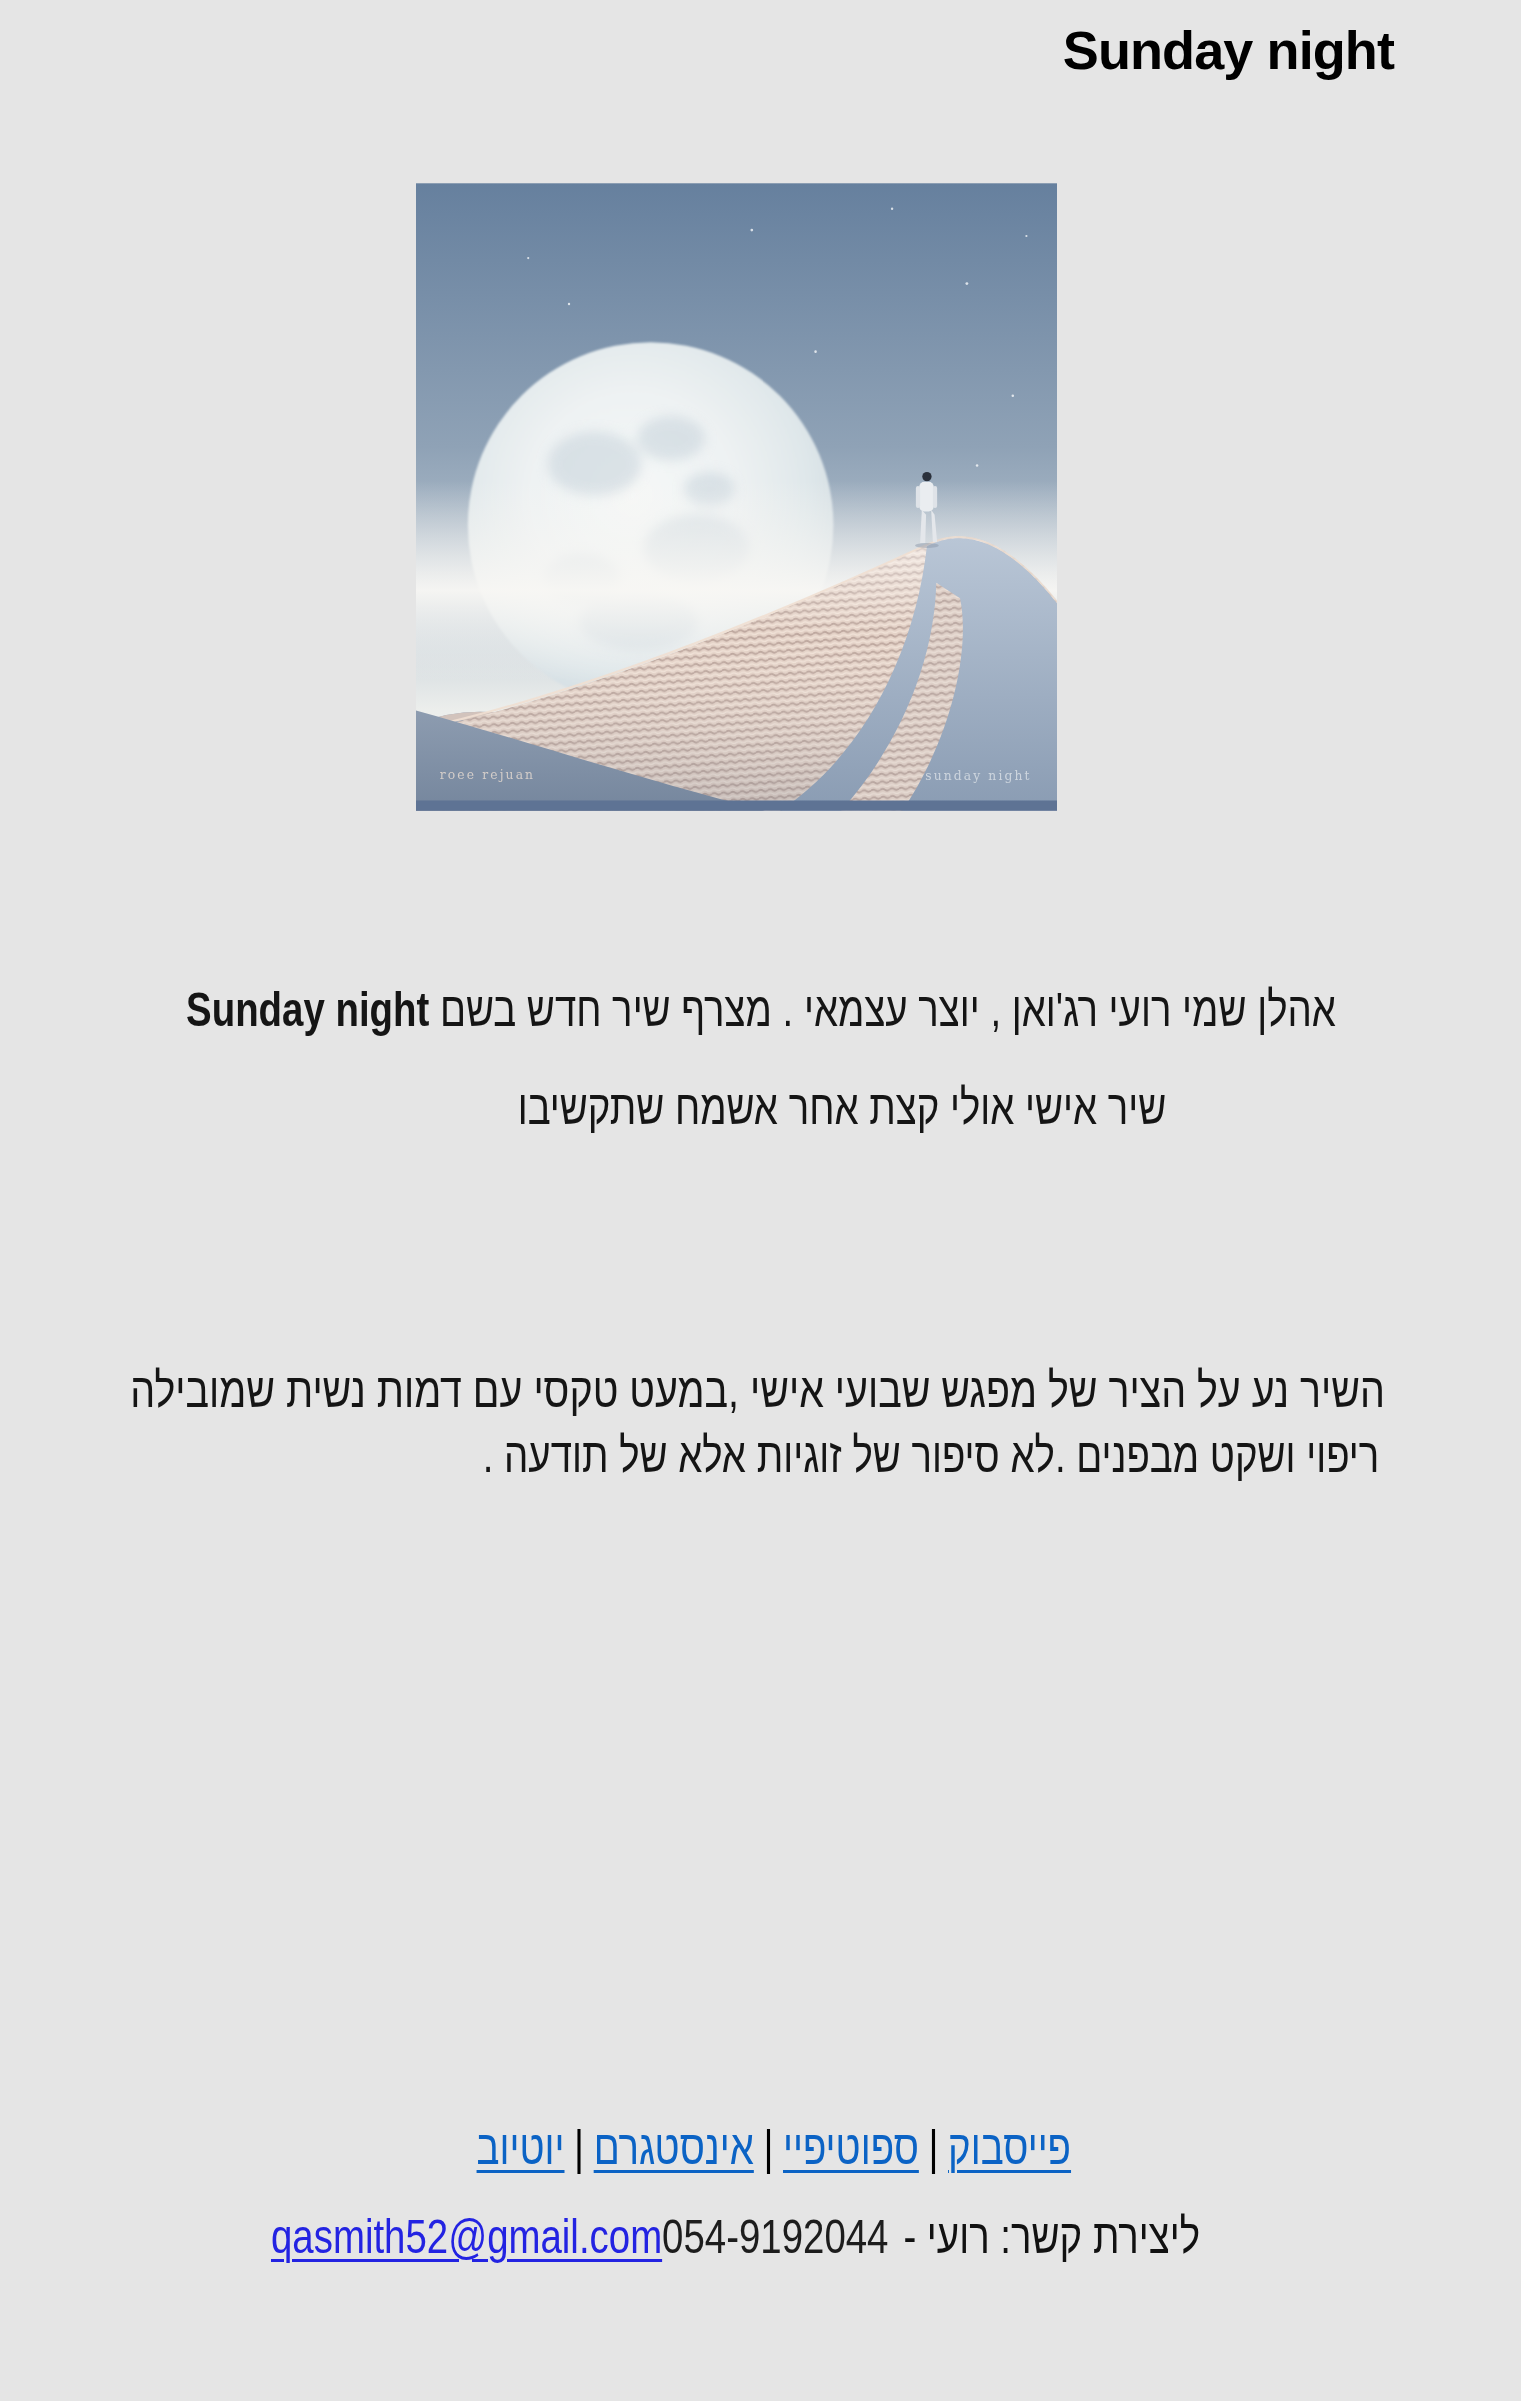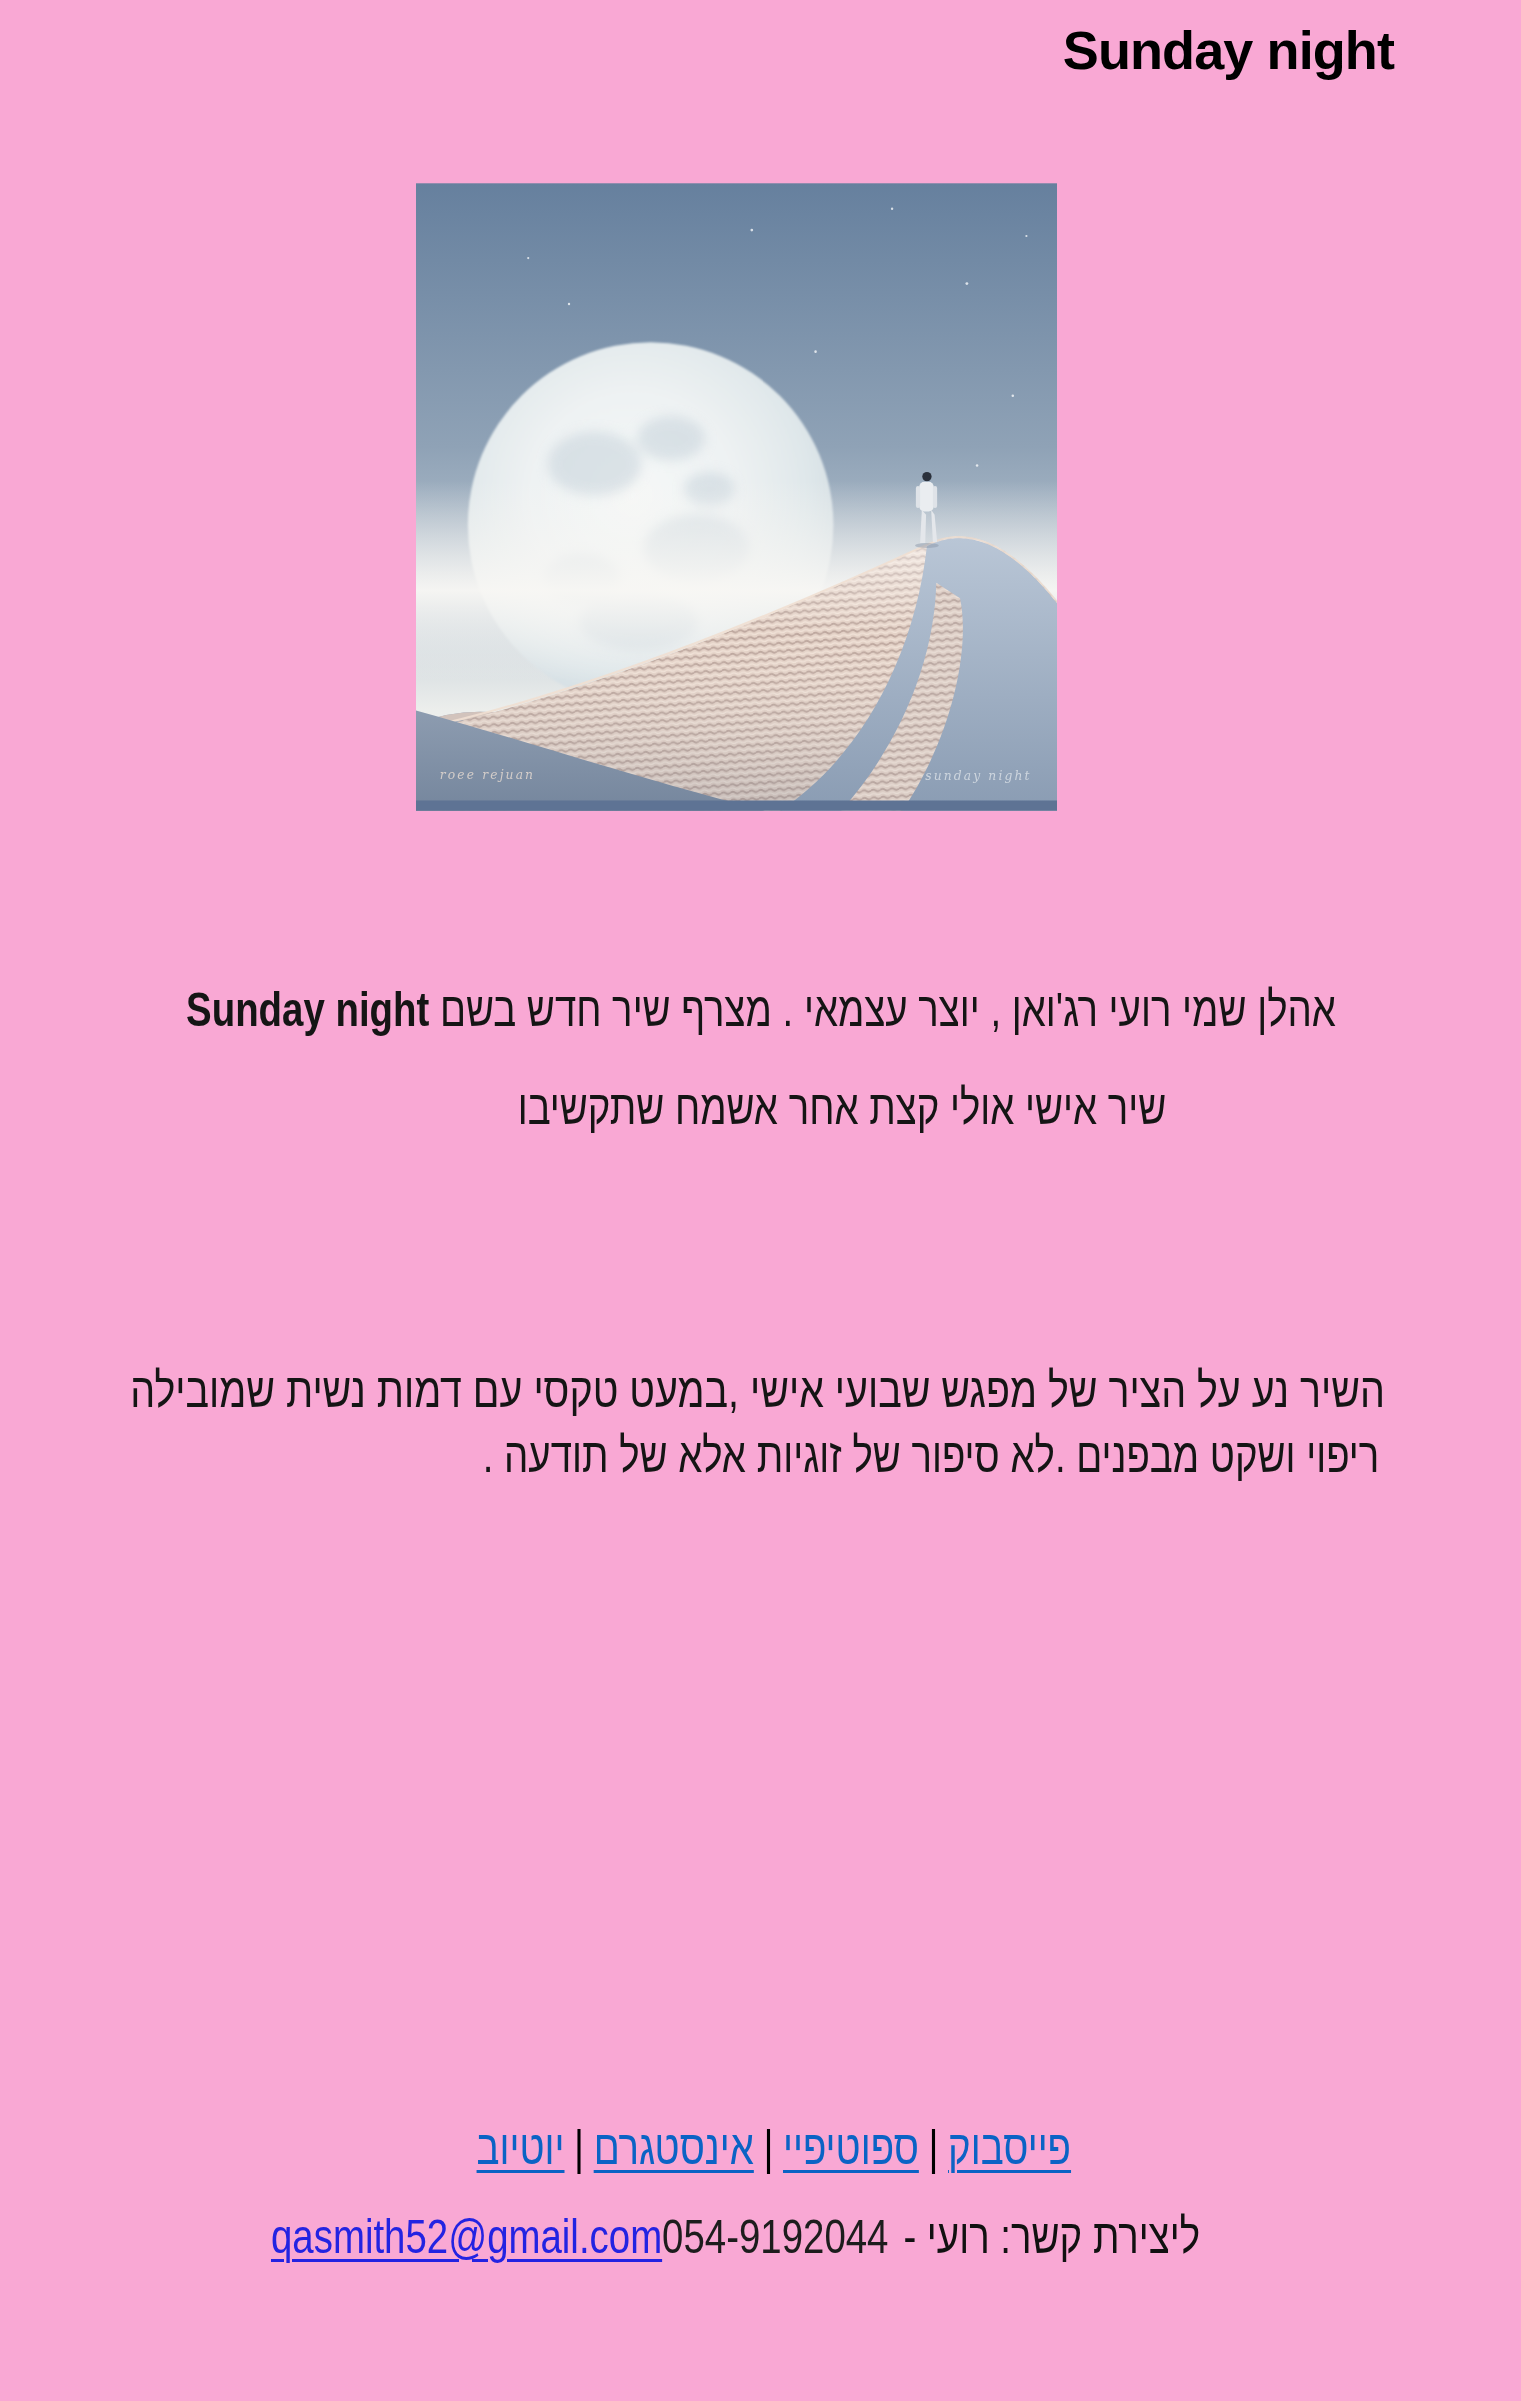--- a/index.html
+++ b/index.html
@@ -1,26 +1,26 @@
 <!DOCTYPE html>
 <html lang="he" style="font-size:13.6px"><head>
 <meta charset="utf-8">
 <style>
   html,body { margin:0; padding:0; background:#ffffff; }
   .page {
-    position:relative; width:1522px; height:2401px; background:#f9a8d4;
+    position:relative; width:1522px; height:2401px; background:#e5e5e5;
     font-family:"Liberation Sans","DejaVu Sans",sans-serif; overflow:hidden;
   }
   .doc-title {
     position:absolute; top:18.7px; right:128px;
     font-size:54px; font-weight:bold; color:#000; letter-spacing:-0.9px;
     white-space:nowrap;
   }
   .art {
-    position:absolute; left:416px; top:183px; width:641px; height:628px;font-style:italic;
+    position:absolute; left:416px; top:183px; width:641px; height:628px;
   }
   .art svg { display:block; width:641px; height:628px; }
   .line {
     position:absolute; left:0; width:100%;
     text-align:center; white-space:nowrap;
     direction:rtl; unicode-bidi:embed;
     font-size:48px; color:#151515; line-height:1.2;
   }
   .l-p1a { top:981px; transform:scaleX(0.80); }
   .l-p1b { top:1079px; transform:translateX(81px) scaleX(0.80); }

